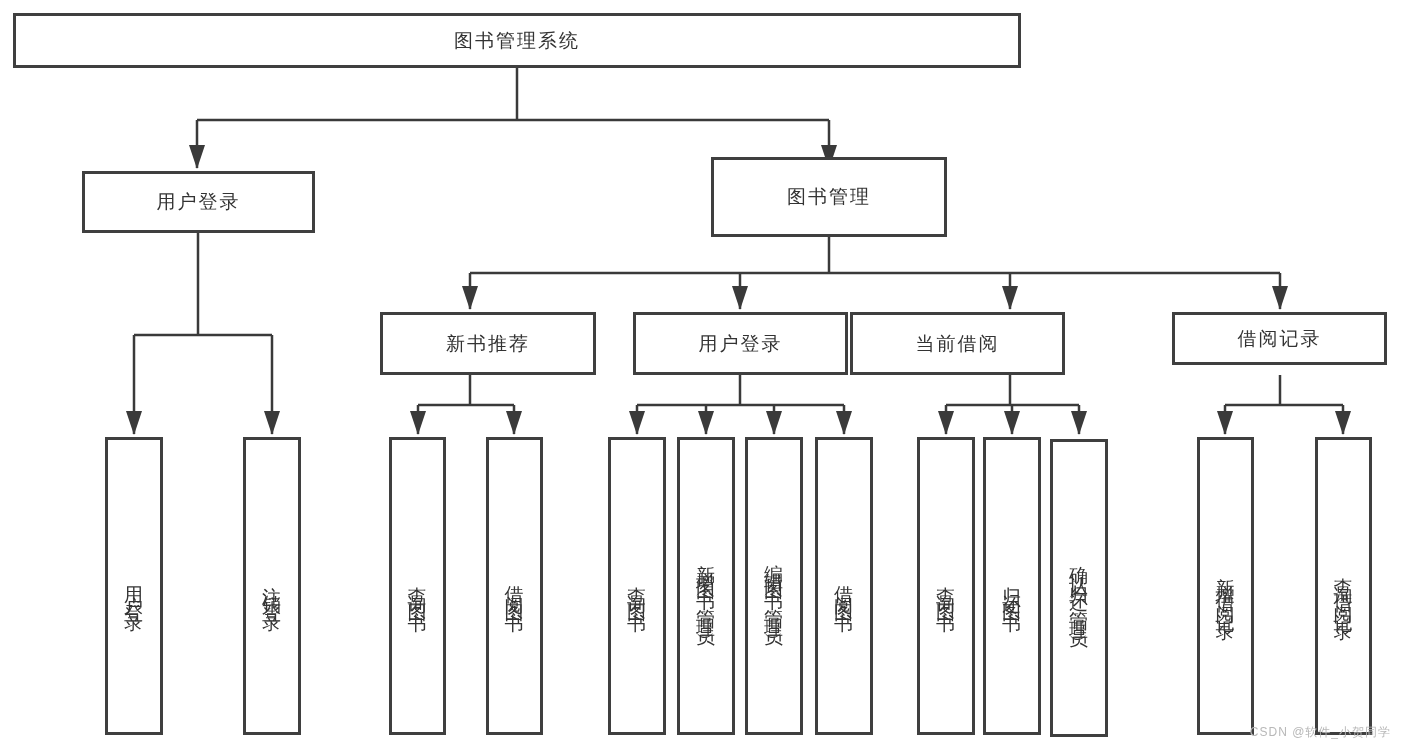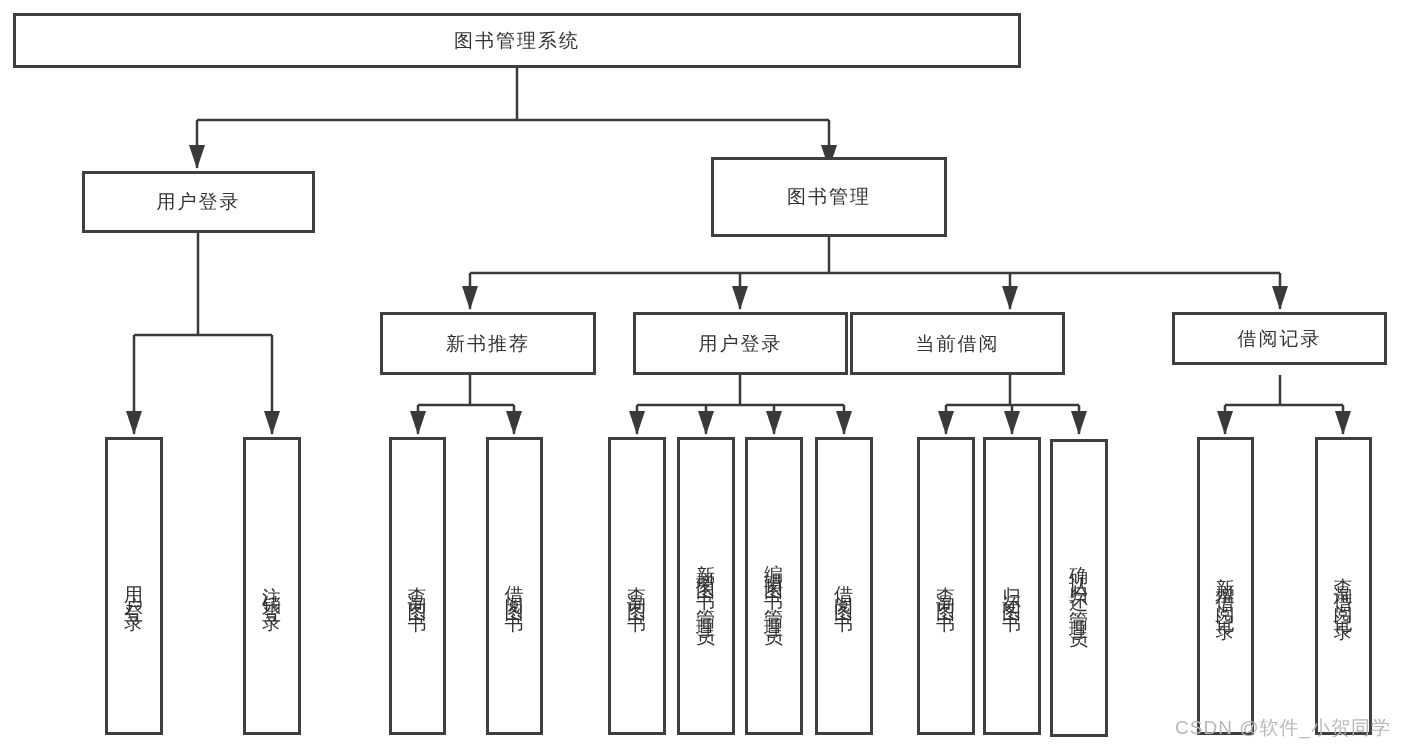--- a/index.html
+++ b/index.html
@@ -35,21 +35,21 @@
   }
   .box.v{
     writing-mode:vertical-rl;
     letter-spacing:9px;
     line-height:1;
     padding-top:6px;
   }
   .watermark{
     position:absolute;
     right:14px;bottom:6px;
-    font-size:19px;
+    font-size:12px;
     letter-spacing:1px;
     color:var(--watermark);
     z-index:5;
     white-space:nowrap;
   }
 </style>
 </head>
 <body>
 
 <div class="canvas">

